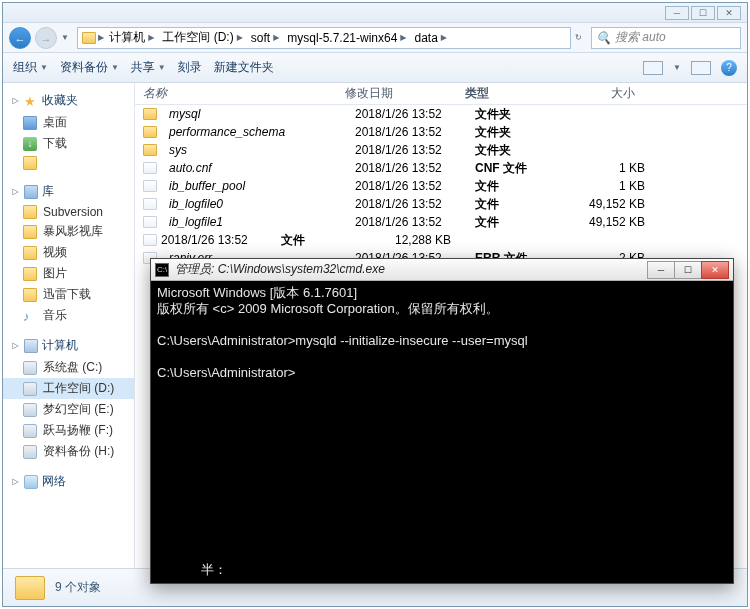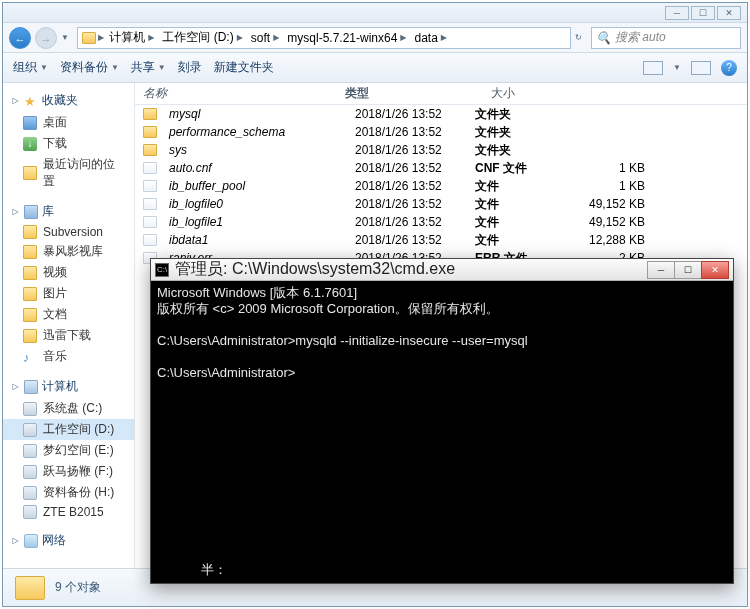--- a/index.html
+++ b/index.html
@@ -62,21 +62,21 @@
 .file-ico { background: linear-gradient(#fff,#eef3f8); border: 1px solid #c6d2de; border-radius: 1px; }
 
 
 .status { position: absolute; bottom: 0; left: 0; right: 0; height: 38px; background: linear-gradient(#f7fafd,#e8eff7); border-top: 1px solid #d0dae6; display: flex; align-items: center; gap: 10px; padding: 0 12px; color: #3a5a7a; }
 .status .big-folder { width: 30px; height: 24px; background: linear-gradient(#ffe9a8,#f6c95c); border: 1px solid #d9ad3d; border-radius: 2px; }
 
 
 .cmd-window { position: absolute; left: 150px; top: 258px; width: 584px; height: 326px; border: 1px solid #464646; background: #000; box-shadow: 0 5px 18px rgba(0,0,0,.4); }
 .cmd-title { height: 22px; background: linear-gradient(#fcfcfc,#e5e5e5); display: flex; align-items: center; gap: 6px; padding: 0 4px; border-bottom: 1px solid #b0b0b0; color: #222; }
 .cmd-ico { width: 14px; height: 14px; background: #000; border: 1px solid #666; color: #ccc; font-size: 8px; display: flex; align-items: center; justify-content: center; }
-.cmd-title-text { flex: 1; font-size: 16px; }
+.cmd-title-text { flex: 1; font-size: 12px; font-style: italic; }
 .cmd-btns { display: flex; }
 .cmd-btn { width: 28px; height: 18px; border: 1px solid #9a9a9a; background: linear-gradient(#f8f8f8,#dedede); font-size: 9px; display: flex; align-items: center; justify-content: center; margin-left: -1px; }
 .cmd-btn.close { background: linear-gradient(#f5a29b,#d94b3e); color: #fff; border-color: #b53c30; }
 .cmd-body { font-family: "NSimSun", "SimSun", "Consolas", monospace; font-size: 13px; color: #e6e6e6; padding: 4px 6px; white-space: pre; line-height: 16px; }
 .cmd-footer { position: absolute; bottom: 4px; left: 50px; color: #e6e6e6; font-family: "NSimSun","SimSun",monospace; font-size: 13px; }
 </style>
 </head>
 <body>
 
 <div class="window">
@@ -158,21 +158,20 @@
       <div class="side-item">
           <span class="ico ico-desktop"></span>
           <span>桌面</span>
         </div>
       <div class="side-item">
           <span class="ico ico-dl"></span>
           <span>下载</span>
         </div>
       <div class="side-item">
           <span class="ico ico-recent"></span>
-          <span>最近访问的位置</span>
         </div>
       <div class="sep"></div>
       <div class="side-group-title">
           <span class="tree-toggle">▷</span>
           <span class="ico ico-lib"></span>
           <span>库</span>
         </div>
       <div class="side-item">
           <span class="ico ico-folder"></span>
           <span>Subversion</span>
@@ -184,24 +183,20 @@
       <div class="side-item">
           <span class="ico ico-folder"></span>
           <span>视频</span>
         </div>
       <div class="side-item">
           <span class="ico ico-folder"></span>
           <span>图片</span>
         </div>
       <div class="side-item">
           <span class="ico ico-folder"></span>
-          <span>文档</span>
-        </div>
-      <div class="side-item">
-          <span class="ico ico-folder"></span>
           <span>迅雷下载</span>
         </div>
       <div class="side-item">
           <span class="ico ico-music">♪</span>
           <span>音乐</span>
         </div>
       <div class="sep"></div>
       <div class="side-group-title">
           <span class="tree-toggle">▷</span>
           <span class="ico ico-comp"></span>
@@ -220,35 +215,32 @@
           <span>梦幻空间 (E:)</span>
         </div>
       <div class="side-item">
           <span class="ico ico-disk"></span>
           <span>跃马扬鞭 (F:)</span>
         </div>
       <div class="side-item">
           <span class="ico ico-disk"></span>
           <span>资料备份 (H:)</span>
         </div>
-      <div class="side-item">
-          <span class="ico ico-disk"></span>
-          <span>ZTE B2015</span>
-        </div>
       <div class="sep"></div>
       <div class="side-group-title">
           <span class="tree-toggle">▷</span>
           <span class="ico ico-net"></span>
           <span>网络</span>
         </div>
     </div>
 
     <div class="content">
       <div class="cols">
         <div class="col-name">名称</div>
+        <div class="col-date">修改日期</div>
         <div class="col-type">类型</div>
         <div class="col-size">大小</div>
       </div>
       <div class="row">
           <span class="ico ico-folder"></span>
           <span class="col-name" style="width:194px">mysql</span>
           <span class="col-date">2018/1/26 13:52</span>
           <span class="col-type">文件夹</span>
           <span class="col-size"></span>
         </div>
@@ -289,21 +281,20 @@
         </div>
       <div class="row">
           <span class="ico file-ico"></span>
           <span class="col-name" style="width:194px">ib_logfile1</span>
           <span class="col-date">2018/1/26 13:52</span>
           <span class="col-type">文件</span>
           <span class="col-size">49,152 KB</span>
         </div>
       <div class="row">
           <span class="ico file-ico"></span>
-          <span class="col-name" style="width:194px">ibdata1</span>
           <span class="col-date">2018/1/26 13:52</span>
           <span class="col-type">文件</span>
           <span class="col-size">12,288 KB</span>
         </div>
       <div class="row">
           <span class="ico file-ico"></span>
           <span class="col-name" style="width:194px">ranjy.err</span>
           <span class="col-date">2018/1/26 13:52</span>
           <span class="col-type">ERR 文件</span>
           <span class="col-size">2 KB</span>

